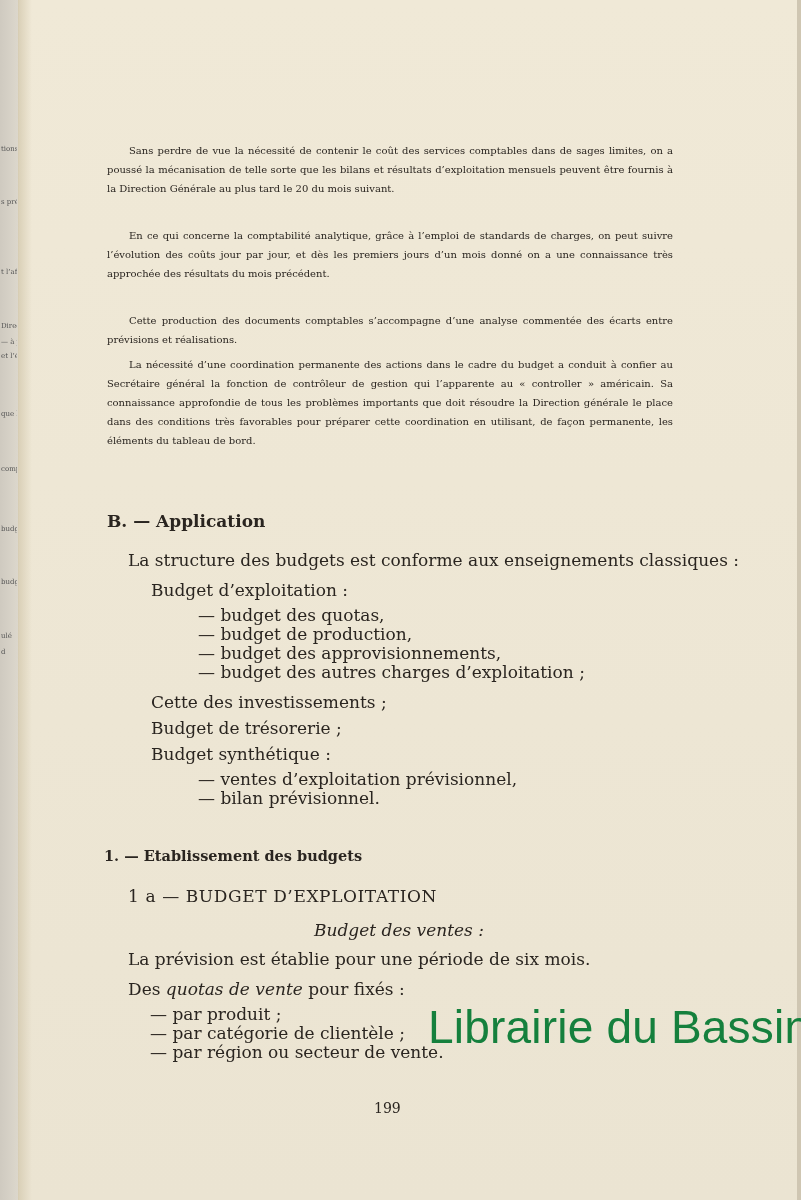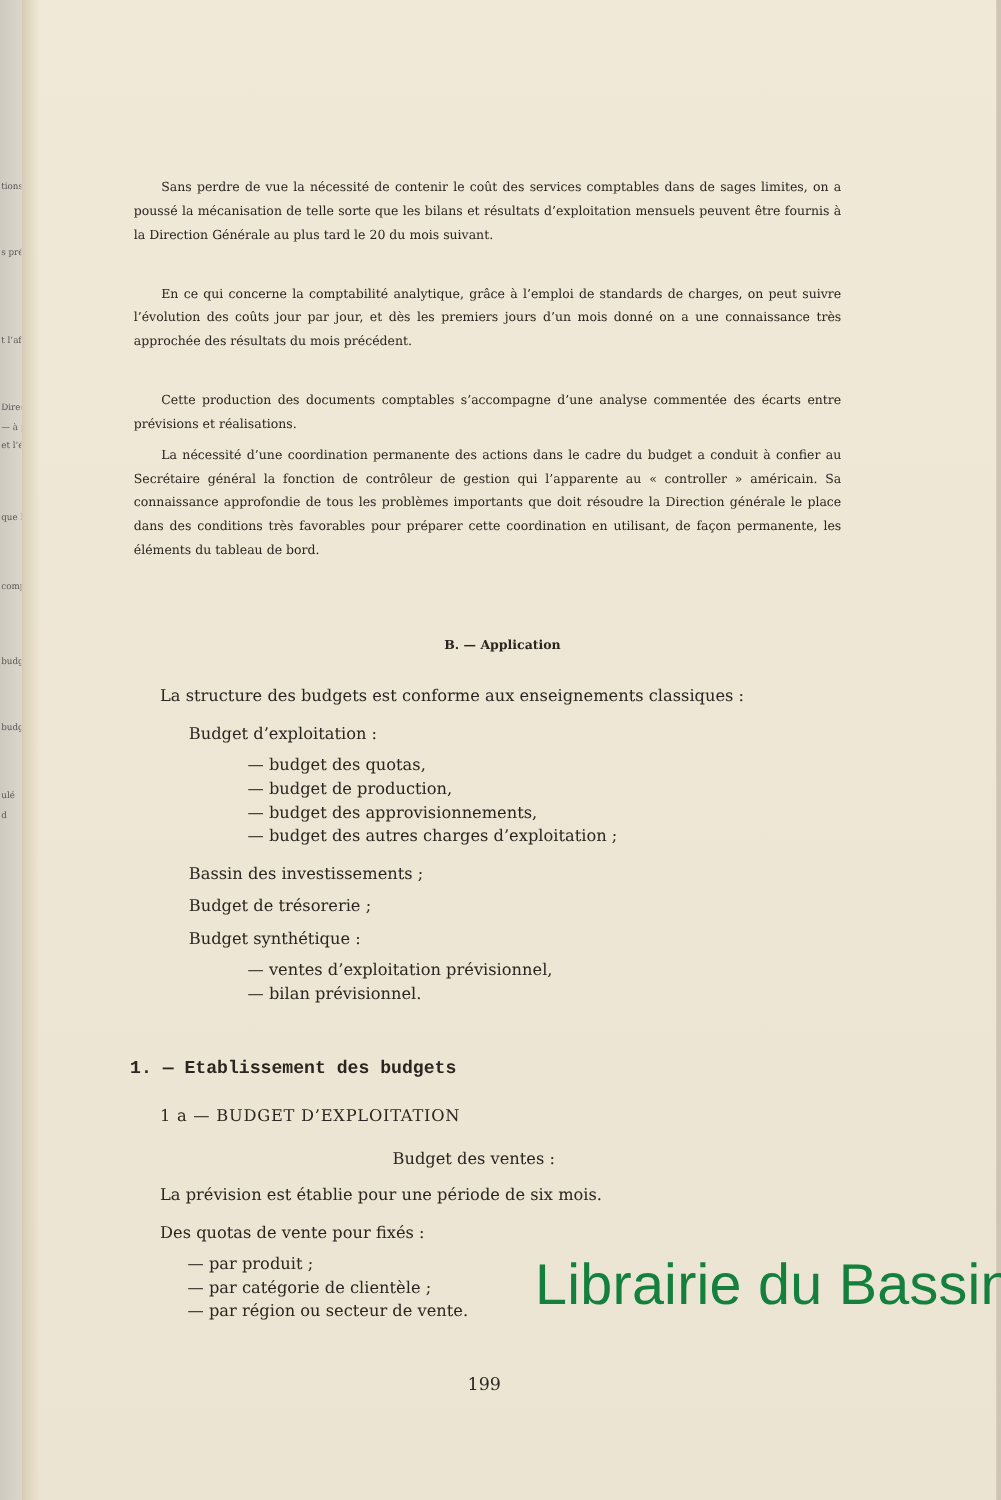--- a/index.html
+++ b/index.html
@@ -26,26 +26,26 @@
     position: absolute; right: 0; top: 0; width: 4px; height: 1200px;
     background: #cfc6b2;
   }
   .text-block {
     position: absolute; left: 107px; width: 566px;
     font-size: 10px; line-height: 19px;
     text-align: justify;
   }
   .para { margin: 0; text-indent: 22px; }
   .heading-center {
-    position: absolute; left: 119px; width: 566px; text-align: center;
-    font-weight: bold; font-size: 10px;
+    position: absolute; left: 107px; width: 566px; 
+    font-weight: bold; font-size: 17px;
   }
-  .line { position: absolute; font-size: 13px; white-space: nowrap; }
-  .bold { font-weight: bold; font-family: Liberation Mono, monospace; }
-  .italic { }
+  .line { position: absolute; font-size: 17px; white-space: nowrap; }
+  .bold { font-weight: bold; }
+  .italic { font-style: italic; }
   .watermark {
     position: absolute; left: 428px; top: 1000px;
     font-family: "Liberation Sans", "DejaVu Sans", sans-serif;
     font-size: 46px; color: #15803d; white-space: nowrap; letter-spacing: 0.2px;
   }
   .page-number {
     position: absolute; left: 374px; top: 1100px; font-size: 14px;
   }
   .margin-fragment {
     position: absolute; left: 1px; font-size: 7px; color: #555; width: 16px; overflow: hidden; white-space: nowrap;
@@ -92,21 +92,21 @@
 <div class="heading-center" style="top:511px">B. — Application</div>
 
 <div class="line" style="left:128px; top:550px">La structure des budgets est conforme aux enseignements classiques :</div>
 
 <div class="line" style="left:151px; top:580px">Budget d’exploitation :</div>
 <div class="line" style="left:198px; top:605px">— budget des quotas,</div>
 <div class="line" style="left:198px; top:624px">— budget de production,</div>
 <div class="line" style="left:198px; top:643px">— budget des approvisionnements,</div>
 <div class="line" style="left:198px; top:662px">— budget des autres charges d’exploitation ;</div>
 
-<div class="line" style="left:151px; top:692px">Bassin des investissements ;</div>
+<div class="line" style="left:151px; top:692px">Cette des investissements ;</div>
 <div class="line" style="left:151px; top:718px">Budget de trésorerie ;</div>
 <div class="line" style="left:151px; top:744px">Budget synthétique :</div>
 <div class="line" style="left:198px; top:769px">— ventes d’exploitation prévisionnel,</div>
 <div class="line" style="left:198px; top:788px">— bilan prévisionnel.</div>
 
 <div class="line bold" style="left:104px; top:847px; font-size:14.5px">1. — Etablissement des budgets</div>
 <div class="line" style="left:128px; top:886px; letter-spacing:0.6px">1 a — BUDGET D’EXPLOITATION</div>
 
 <div class="line italic" style="left:314px; top:920px">Budget des ventes :</div>
 <div class="line" style="left:128px; top:949px">La prévision est établie pour une période de six mois.</div>

